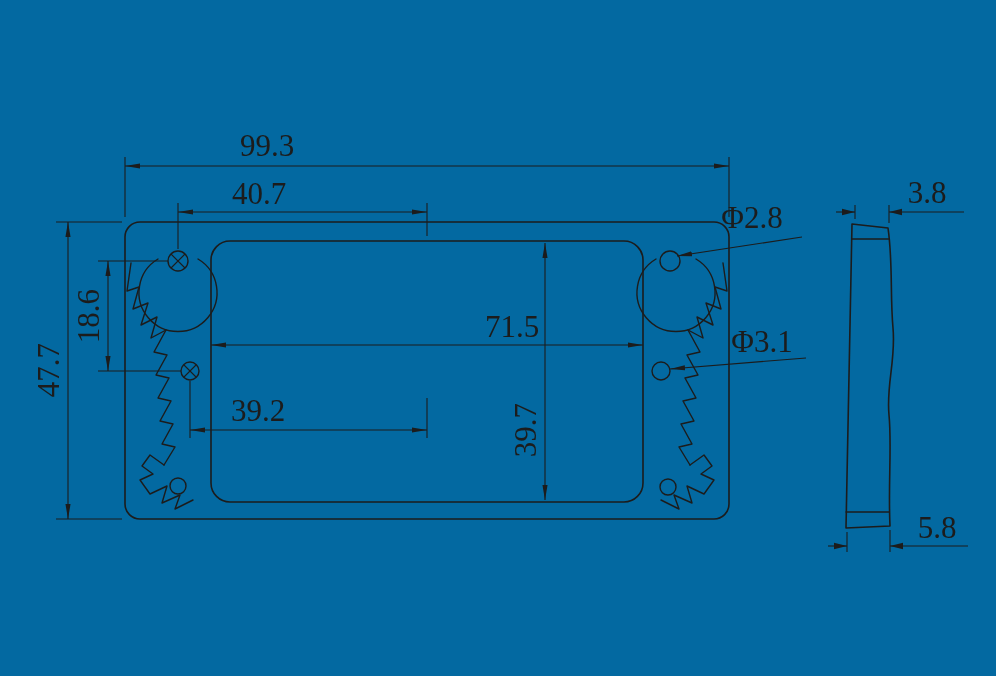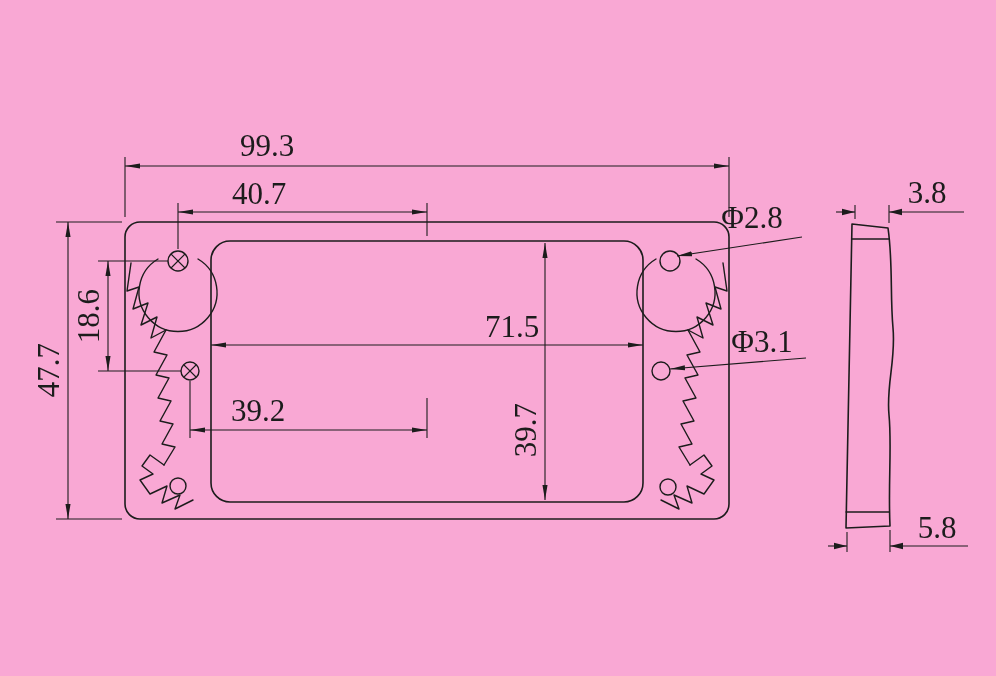--- a/index.html
+++ b/index.html
@@ -1,16 +1,16 @@
 <!DOCTYPE html>
 <html><head>
 <meta charset="utf-8">
 <style>
   html,body{margin:0;padding:0;background:#ffffff;}
-  .stage{width:996px;height:676px;position:relative;background:#f9a8d4;overflow:hidden;}
+  .stage{width:996px;height:676px;position:relative;background:#0369a1;overflow:hidden;}
   svg{display:block;}
   text{font-family:"Liberation Serif","DejaVu Serif",serif;font-size:31px;fill:#1c1c1c;}
   .outline{stroke:#1c1c1c;stroke-width:1.6;fill:none;stroke-linejoin:round;stroke-linecap:round;}
   .detail{stroke:#1c1c1c;stroke-width:1.4;fill:none;stroke-linejoin:round;stroke-linecap:round;}
   .dim{stroke:#1c1c1c;stroke-width:1.1;fill:none;stroke-linecap:butt;}
   .arrowfill{fill:#1c1c1c;stroke:none;}
 </style>
 </head>
 <body>
 

